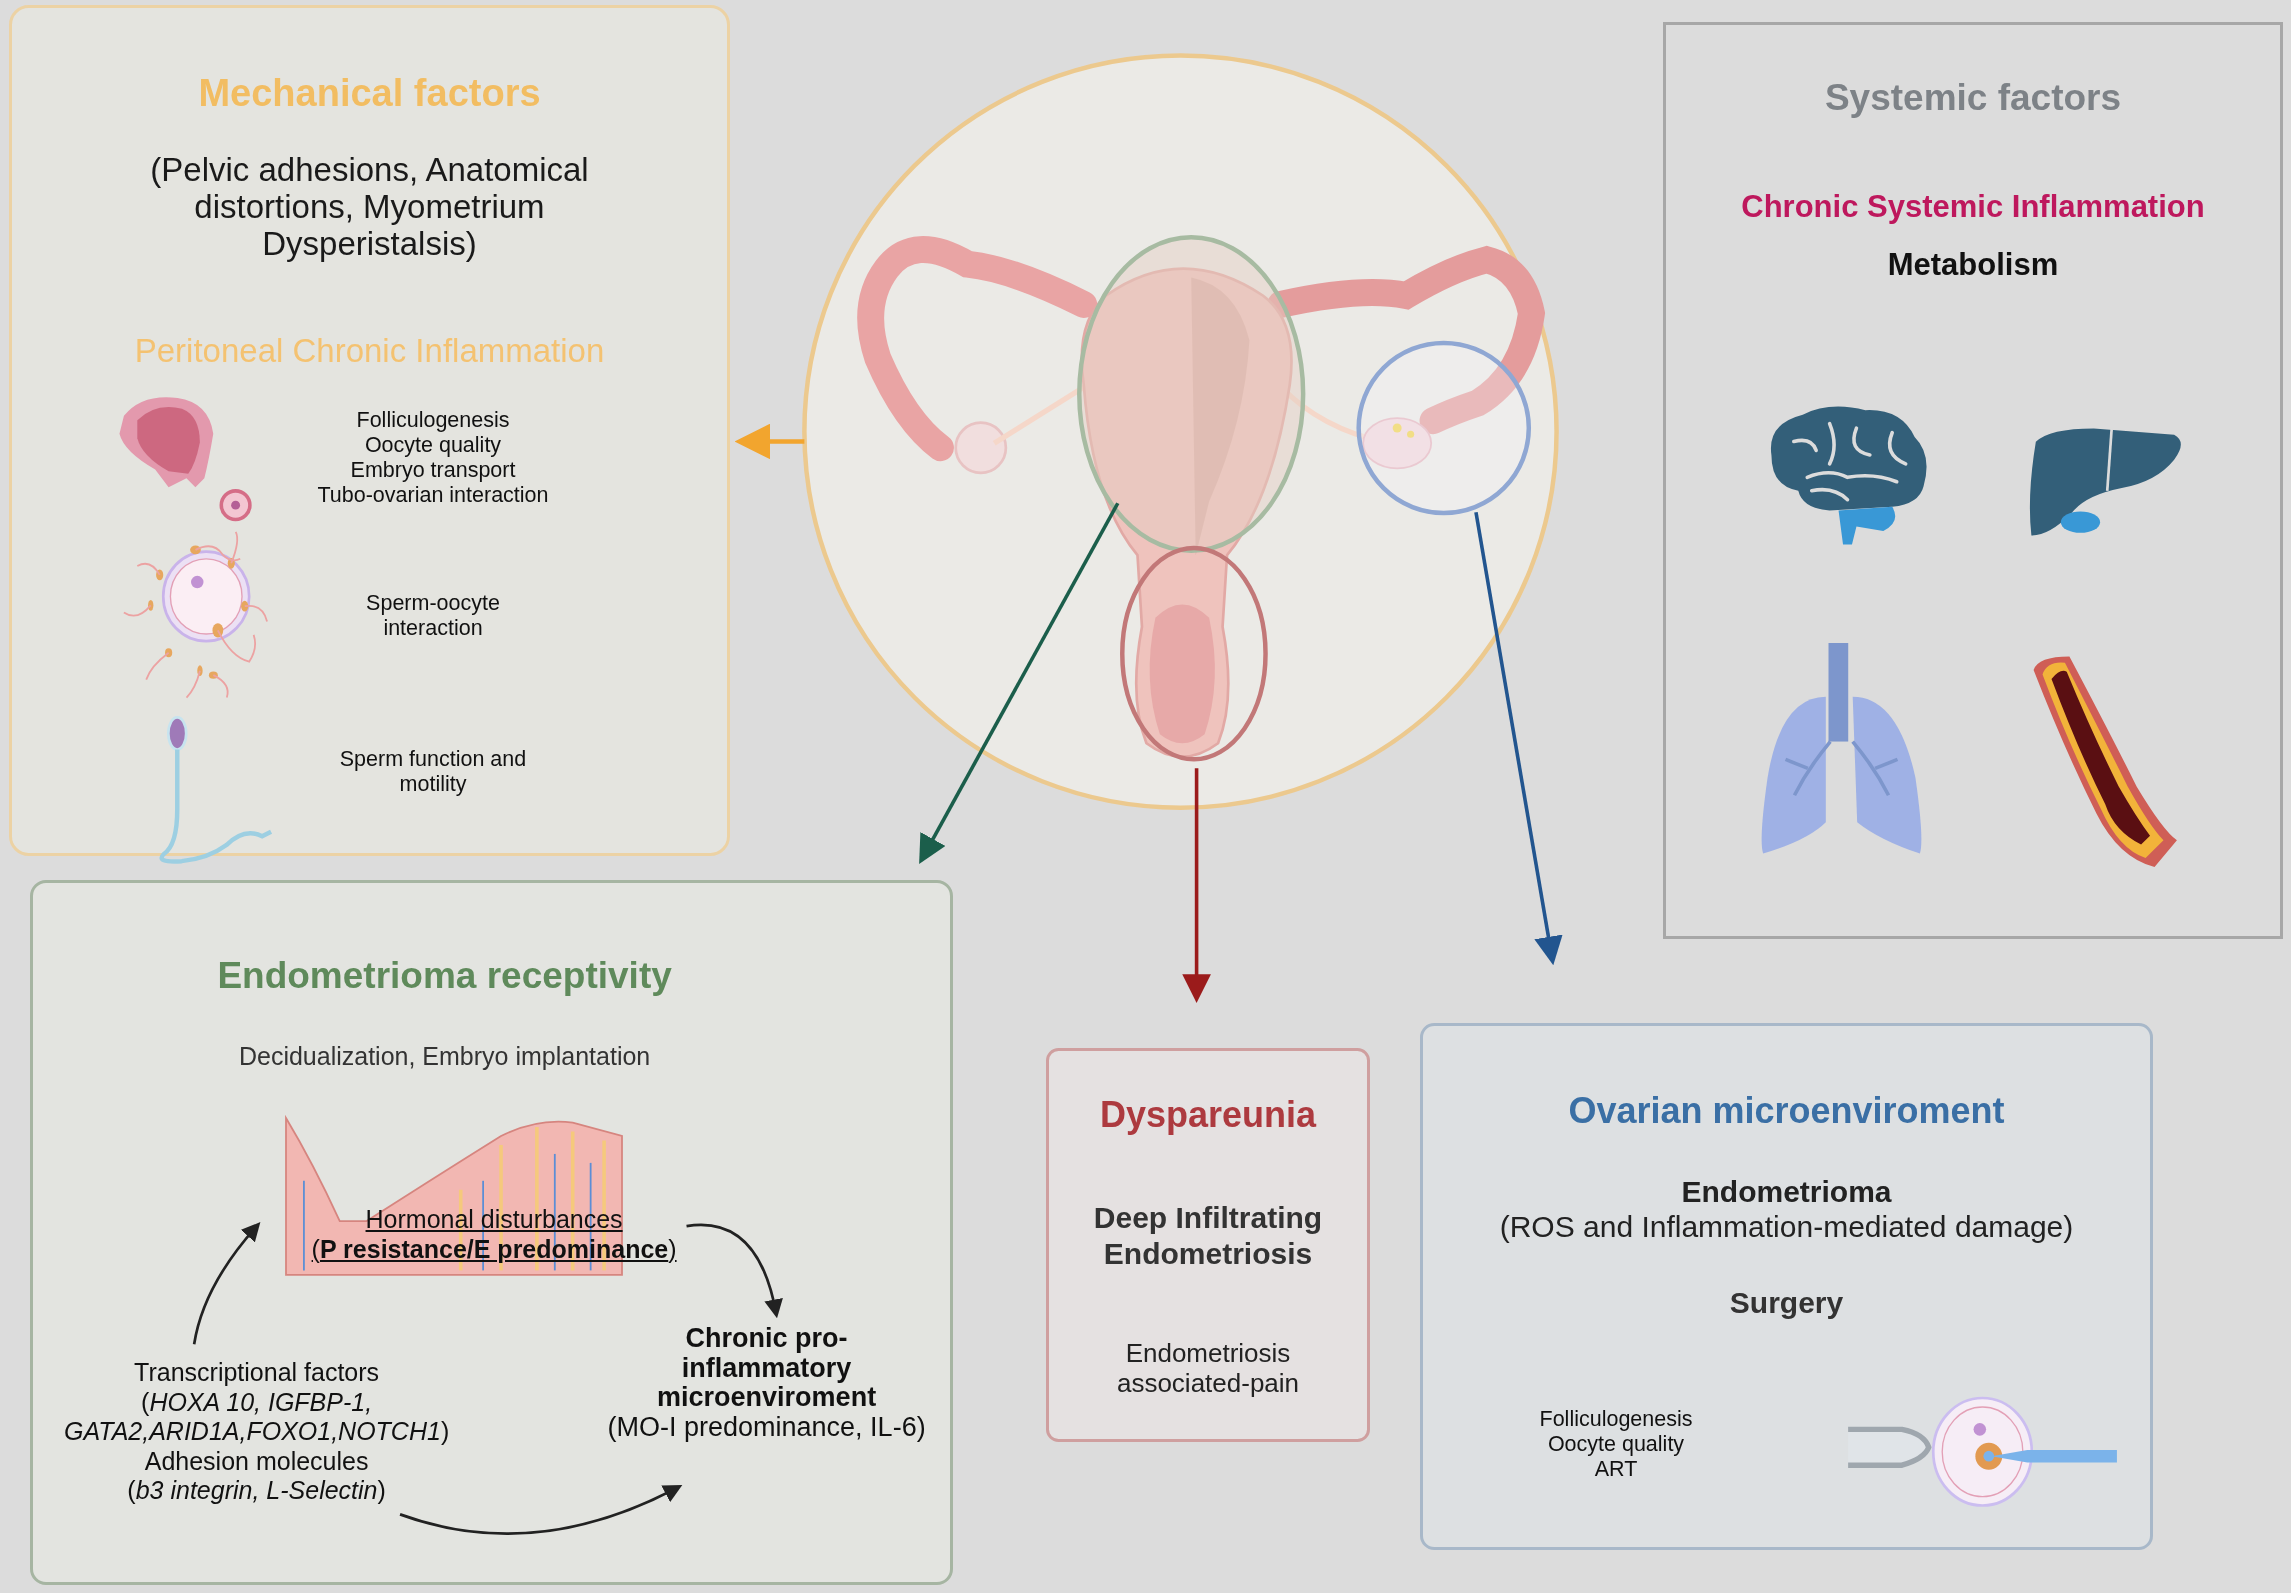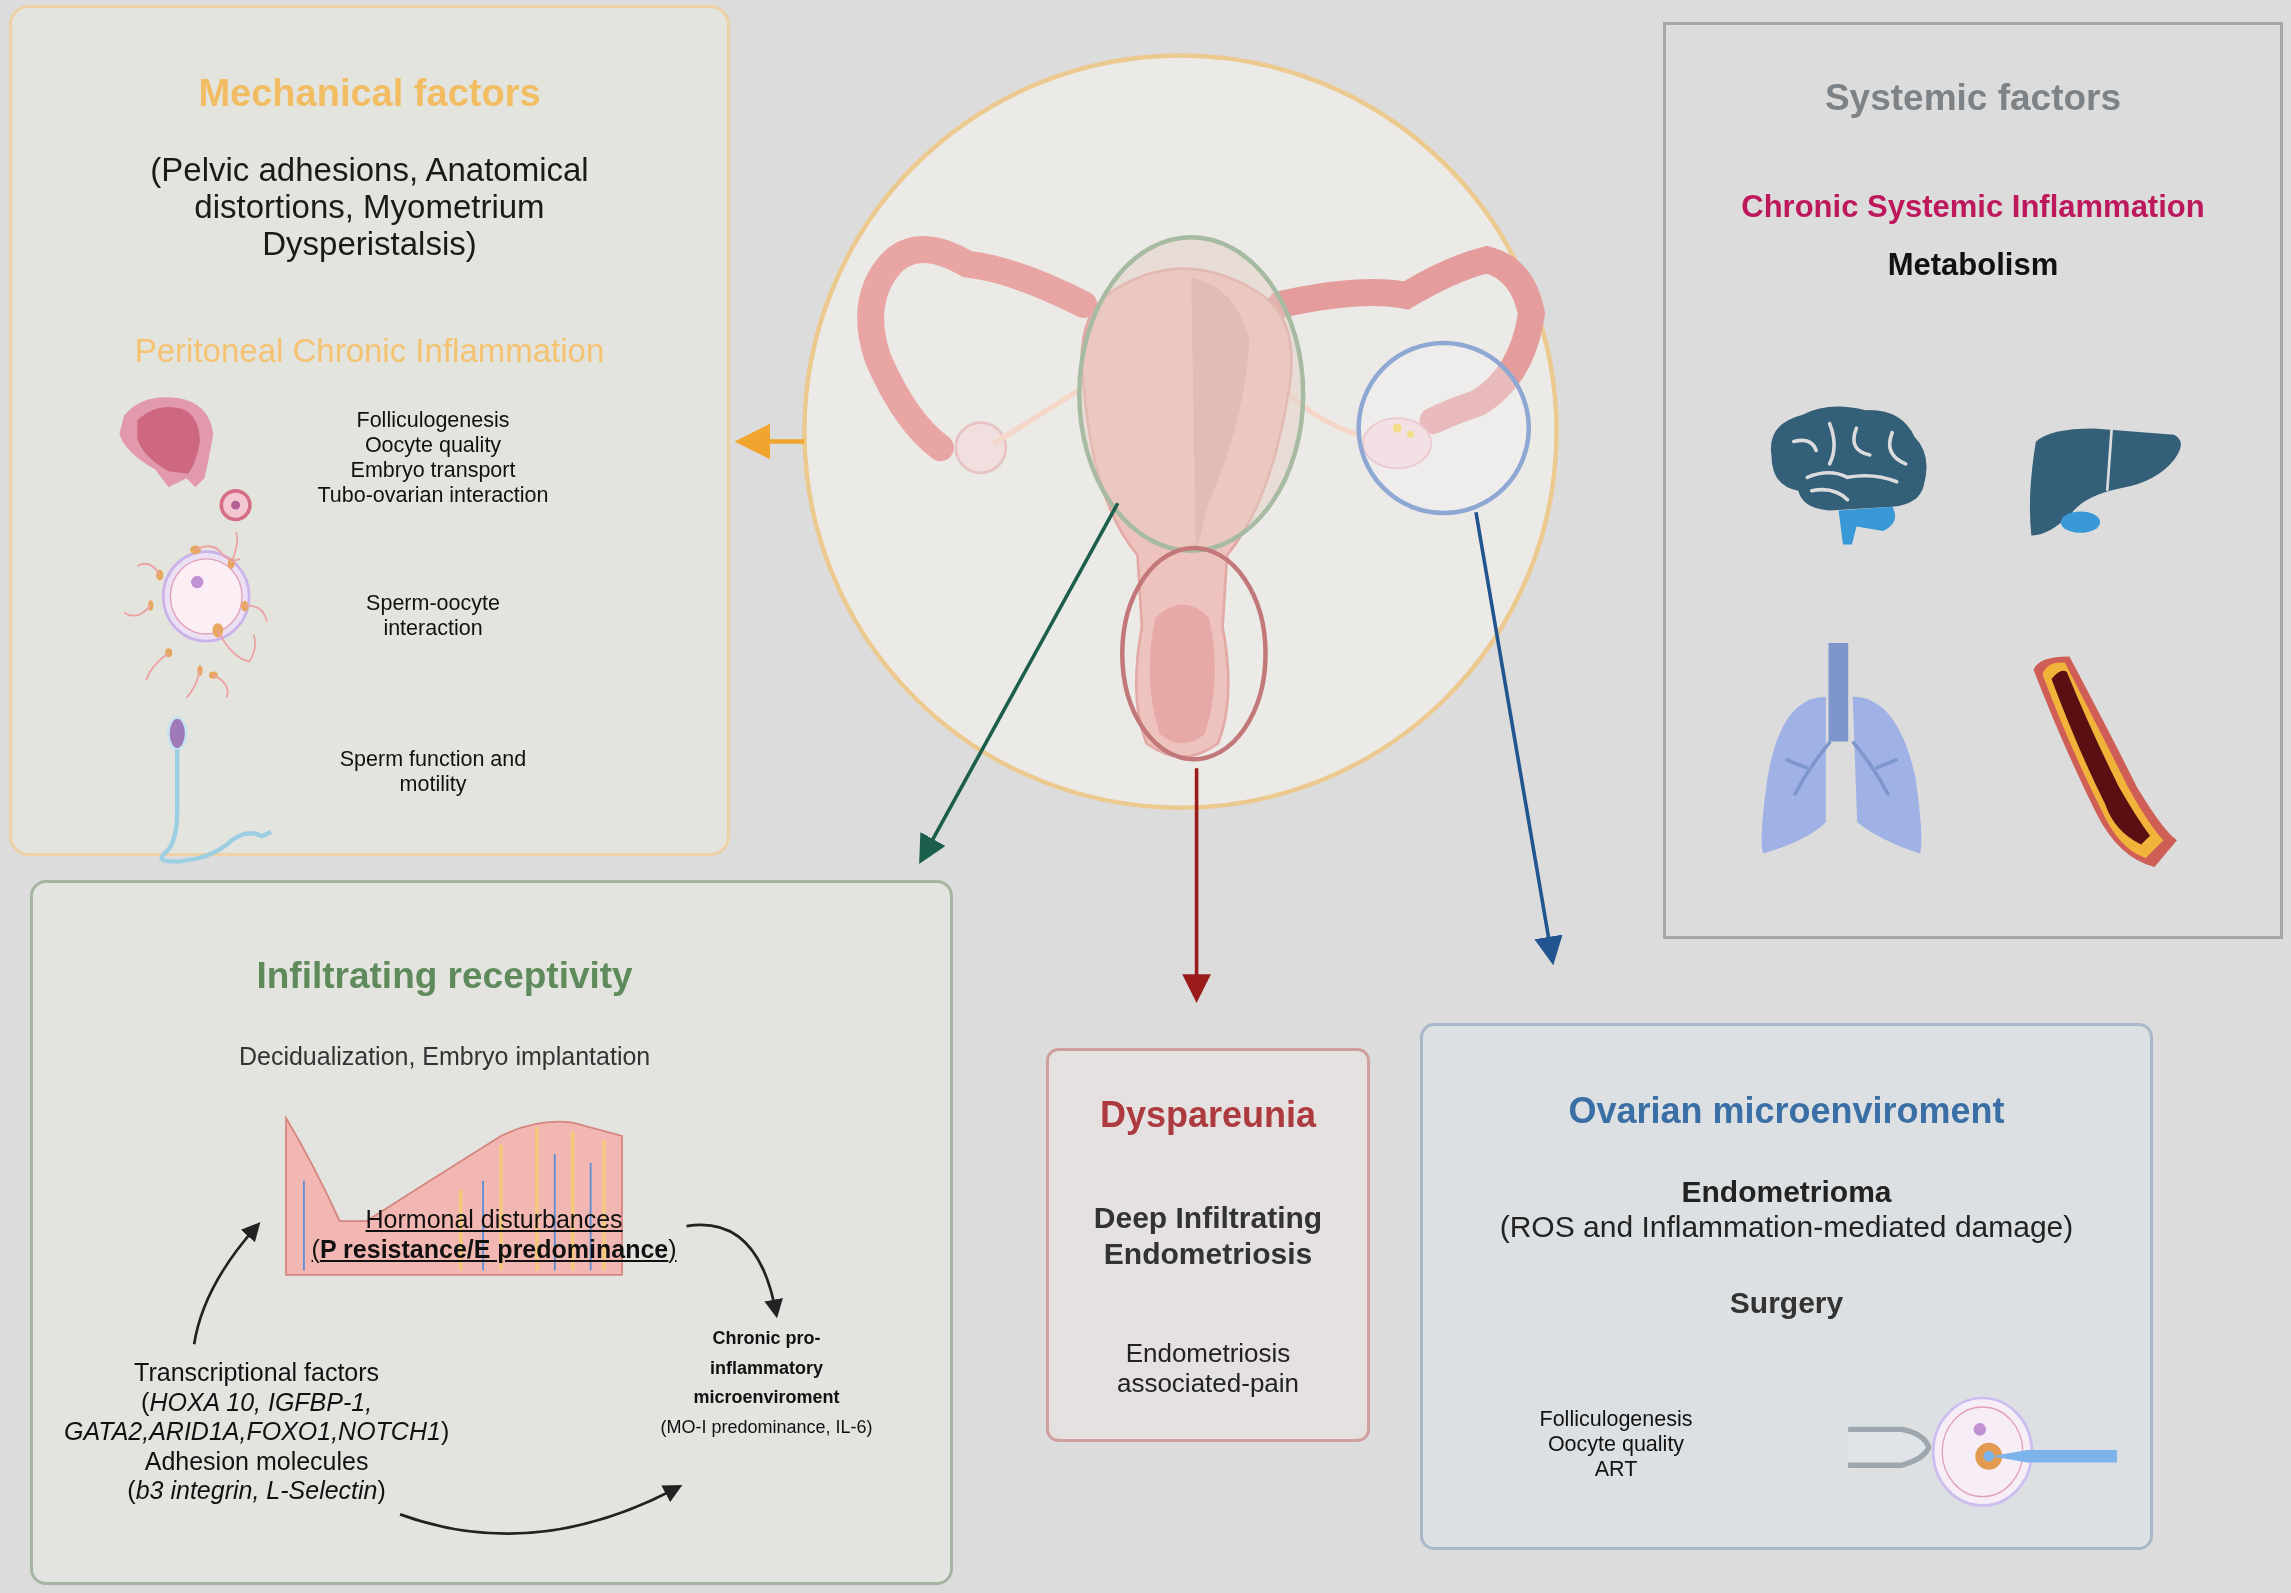--- a/index.html
+++ b/index.html
@@ -195,21 +195,21 @@
         <path d="M0 0 L8 4 L0 8 Z" fill="#22558f"></path>
       </marker>
   </defs>
   <line x1="898" y1="493" x2="830" y2="493" stroke="#f2a52e" stroke-width="5" marker-end="url(#ah-o)"></line>
   <line x1="1248" y1="562" x2="1030" y2="958" stroke="#1b5e4b" stroke-width="4" marker-end="url(#ah-g)"></line>
   <line x1="1336" y1="858" x2="1336" y2="1112" stroke="#9b1b1b" stroke-width="4" marker-end="url(#ah-r)"></line>
   <line x1="1648" y1="572" x2="1733" y2="1070" stroke="#22558f" stroke-width="4" marker-end="url(#ah-b)"></line>
 </svg>
 
 <div id="endo" class="box">
-  <div class="txt center-x title" style="width:824px">Infiltrating receptivity</div>
+  <div class="txt center-x title" style="width:824px">Endometrioma receptivity</div>
   <div class="txt center-x sub" style="width:824px">Decidualization, Embryo implantation</div>
 
   <svg style="left:253px;top:226px" width="336" height="166" viewBox="0 0 375 185">
     <path d="M0 10 Q30 60 60 125 L90 125 Q160 80 240 30 Q280 10 320 15 L375 30 L375 185 L0 185 Z" fill="#f2b7b2" stroke="#d6857f" stroke-width="2"></path>
     <g stroke="#f5c97c" stroke-width="4">
         <line x1="195" y1="90" x2="195" y2="180"></line>
         <line x1="240" y1="40" x2="240" y2="180"></line>
         <line x1="280" y1="20" x2="280" y2="180"></line>
         <line x1="320" y1="25" x2="320" y2="180"></line>
         <line x1="355" y1="35" x2="355" y2="180"></line>
@@ -228,21 +228,21 @@
   </div>
 
   <div class="txt" style="left:0;top:475px;width:448px;font-size:25px;line-height:29.6px;">
     <div>Transcriptional factors</div>
     <div>(<span class="it">HOXA 10, IGFBP-1,</span></div>
     <div><span class="it">GATA2,ARID1A,FOXO1,NOTCH1</span>)</div>
     <div>Adhesion molecules</div>
     <div>(<span class="it">b3 integrin, L-Selectin</span>)</div>
   </div>
 
-  <div class="txt" style="left:573px;top:441px;width:322px;font-size:18px;line-height:29.6px;">
+  <div class="txt" style="left:573px;top:441px;width:322px;font-size:27px;line-height:29.6px;">
     <div class="b">Chronic pro-</div>
     <div class="b">inflammatory</div>
     <div class="b">microenviroment</div>
     <div>(MO-I predominance, IL-6)</div>
   </div>
 
   <svg style="left:0;top:0" width="923" height="705" viewBox="0 0 1031 787">
     <defs>
         <marker id="ah-k" markerWidth="7" markerHeight="7" refX="5" refY="3.5" orient="auto">
           <path d="M0 0 L7 3.5 L0 7 Z" fill="#222"></path>

